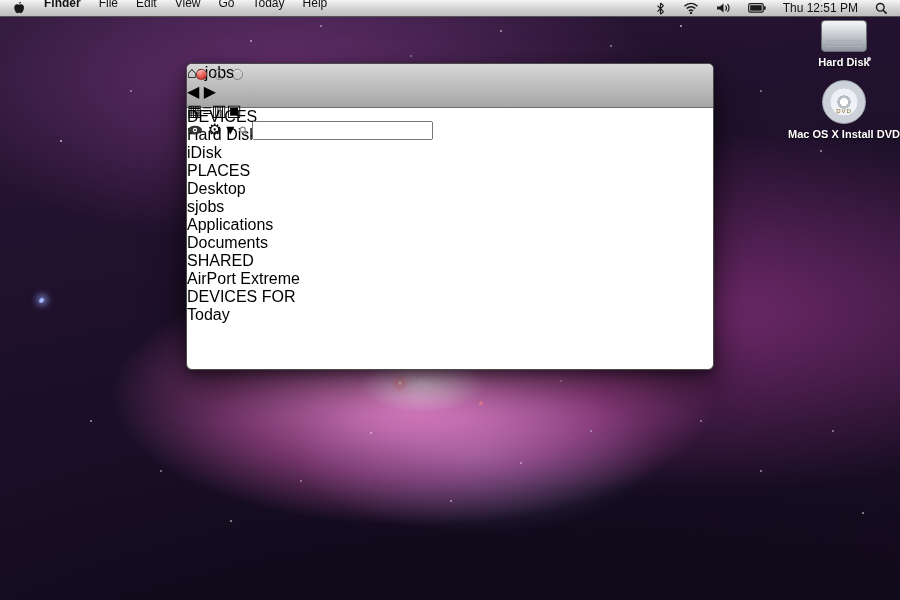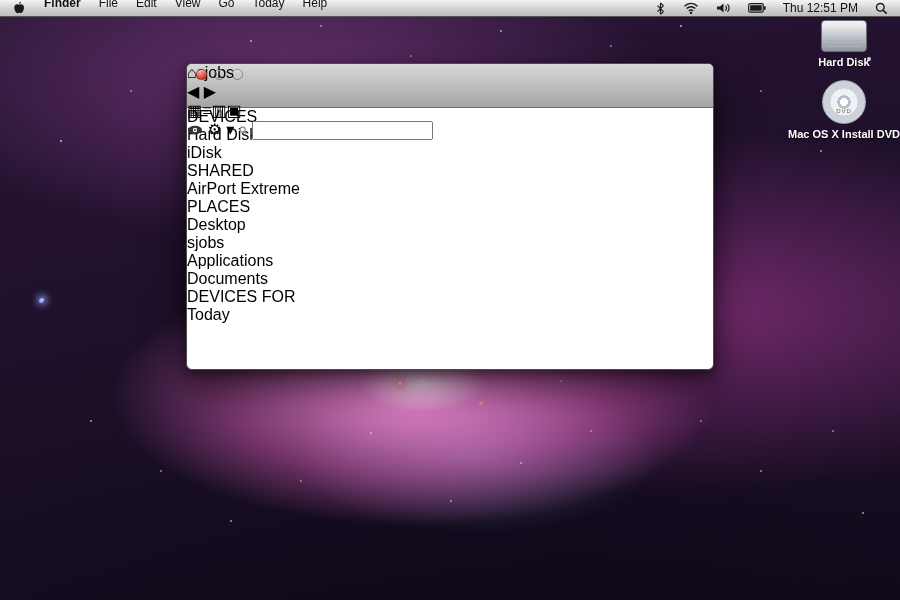--- a/index.html
+++ b/index.html
@@ -294,37 +294,37 @@
       <div id="sidebar-inner">
         <div class="side-section">
           <div class="side-header">DEVICES</div>
           <div>
 
           <div class="side-item"><span class="sicon i-hd"></span><span>Hard Disk</span><span class="eject"></span></div>
               <div class="side-item"><span class="sicon i-idisk"></span><span>iDisk</span><span class="eject"></span></div>
             </div>
         </div>
         <div class="side-section">
-          <div class="side-header">SHARED</div>
-          <div>
-
-          <div class="side-item"><span class="sicon i-airport"></span><span>AirPort Extreme</span></div>
-            </div>
-        </div>
-        <div class="side-section">
           <div class="side-header">PLACES</div>
           <div>
 
           <div class="side-item"><span class="sicon i-desktop"></span><span>Desktop</span></div>
               <div class="side-item selected"><span class="sicon i-home"></span><span>sjobs</span></div>
               <div class="side-item"><span class="sicon i-apps"></span><span>Applications</span></div>
               <div class="side-item"><span class="sicon i-doc"></span><span>Documents</span></div>
             </div>
         </div>
         <div class="side-section">
+          <div class="side-header">SHARED</div>
+          <div>
+
+          <div class="side-item"><span class="sicon i-airport"></span><span>AirPort Extreme</span></div>
+            </div>
+        </div>
+        <div class="side-section">
           <div class="side-header">DEVICES FOR</div>
           <div>
 
           <div class="side-item"><span class="sicon i-clock"></span><span>Today</span></div>
             </div>
         </div>
       </div>
 
     </div>
 

